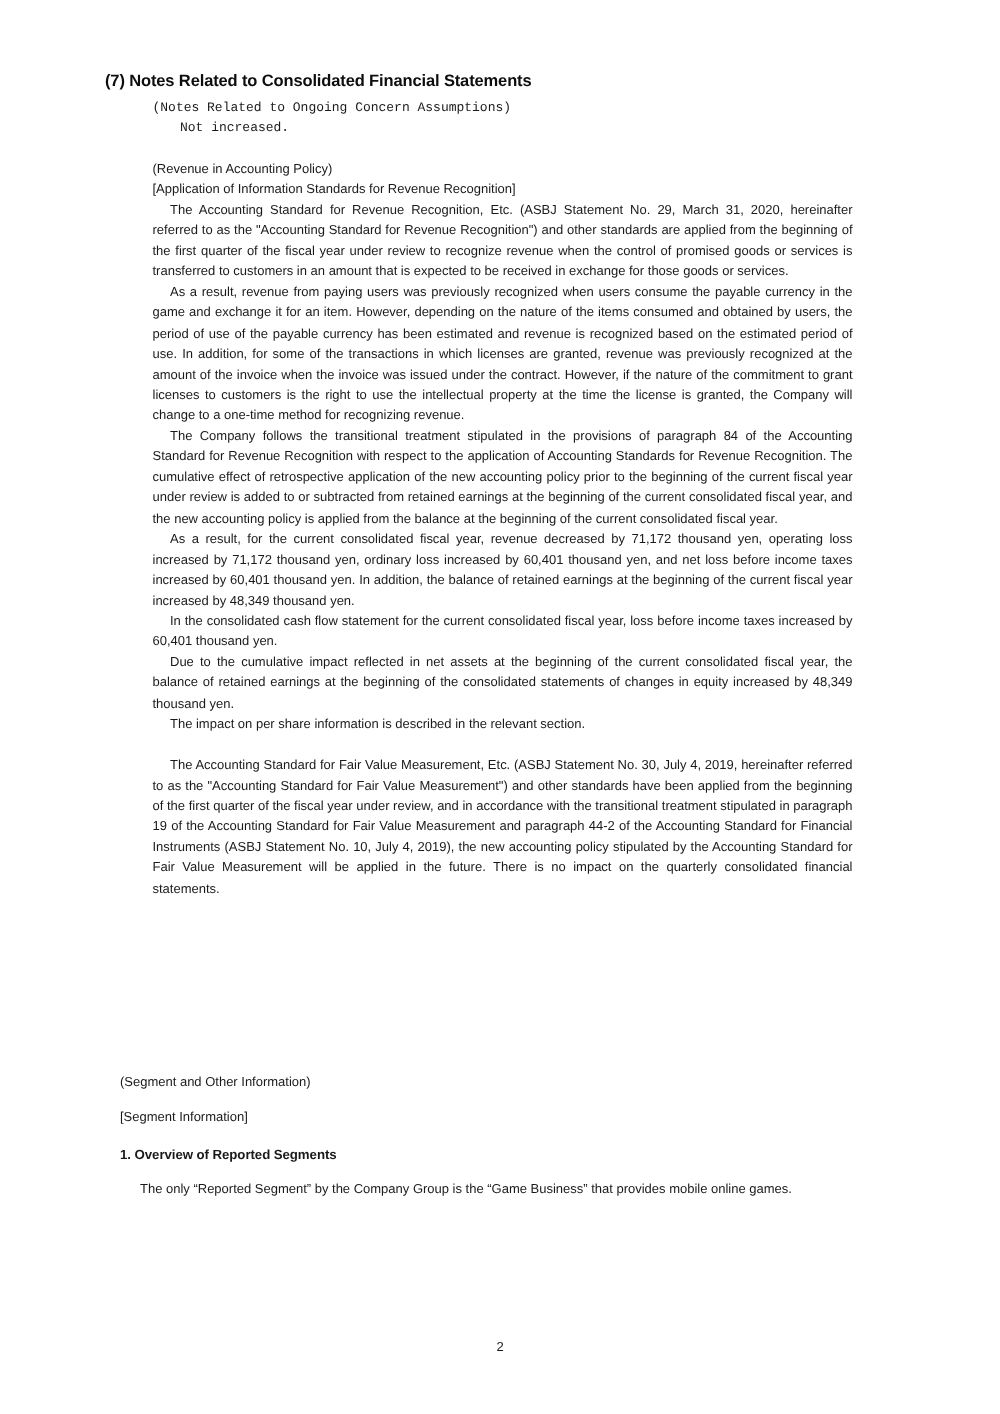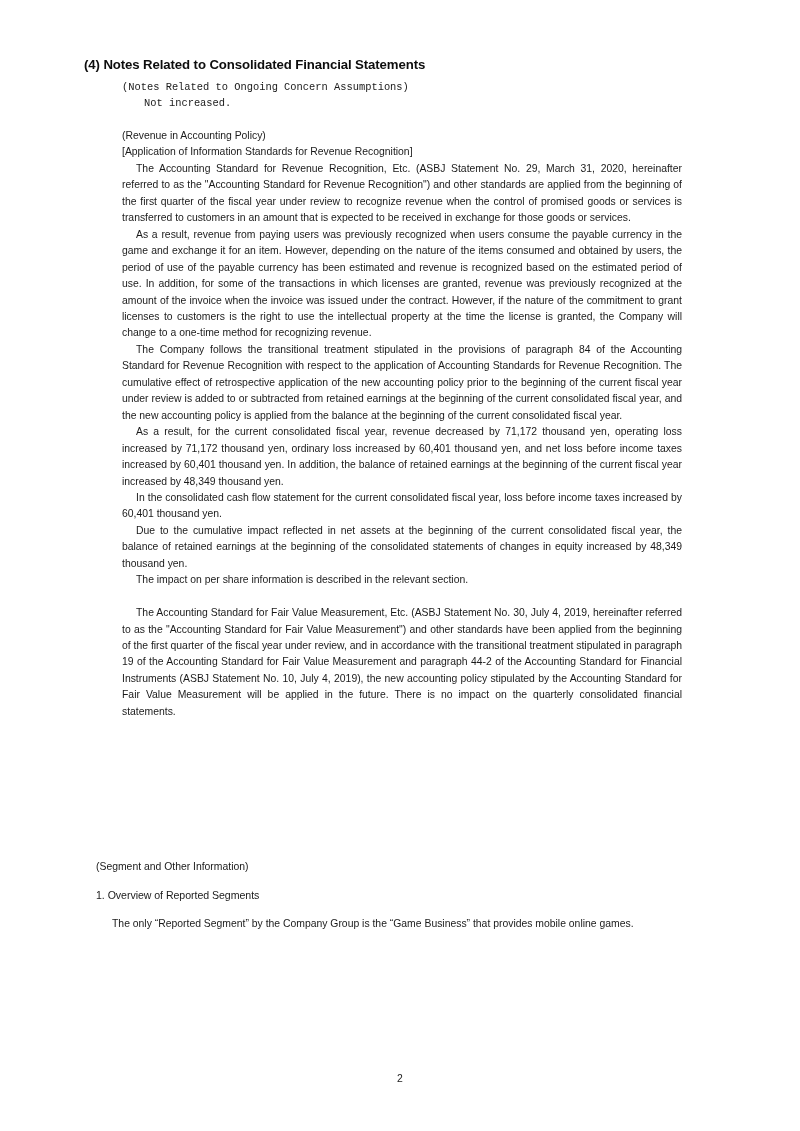--- a/index.html
+++ b/index.html
@@ -75,21 +75,21 @@
     font-size: 10.4px;
     line-height: 16.45px;
     text-align: justify;
     text-justify: inter-word;
     color: #1a1a1a;
   }
   .segment-block p {
     margin: 12px;
   }
   .seg-head {
-    font-weight: normal;
+    font-weight: bold;
     font-size: 10.6px;
     text-align: left;
     letter-spacing: -0.05px;
   }
   .seg-body {
     margin-left: 14px !important;
     width: 584px;
   }
   .flat {
     text-align: left;
@@ -104,21 +104,21 @@
     text-align: center;
     font-size: 10.4px;
     color: #1a1a1a;
   }
 </style>
 </head>
 <body>
 
 <div id="page">
 
-  <div class="doc-title">(4) Notes Related to Consolidated Financial Statements</div>
+  <div class="doc-title">(7) Notes Related to Consolidated Financial Statements</div>
 
   <div class="note-block" style="top:79px;font-family:Liberation Mono, monospace;">
     <p class="noindent flat">(Notes Related to Ongoing Concern Assumptions)</p>
     <p class="indent-lg flat">Not increased.</p>
   </div>
 
   <div class="note-block" style="top:128px;">
     <p class="noindent flat">(Revenue in Accounting Policy)</p>
     <p class="noindent flat">[Application of Information Standards for Revenue Recognition]</p>
     <p class="indent">The Accounting Standard for Revenue Recognition, Etc. (ASBJ Statement No. 29, March 31, 2020, hereinafter referred to as the "Accounting Standard for Revenue Recognition") and other standards are applied from the beginning of the first quarter of the fiscal year under review to recognize revenue when the control of promised goods or services is transferred to customers in an amount that is expected to be received in exchange for those goods or services.</p>
@@ -127,19 +127,20 @@
     <p class="indent">As a result, for the current consolidated fiscal year, revenue decreased by 71,172 thousand yen, operating loss increased by 71,172 thousand yen, ordinary loss increased by 60,401 thousand yen, and net loss before income taxes increased by 60,401 thousand yen. In addition, the balance of retained earnings at the beginning of the current fiscal year increased by 48,349 thousand yen.</p>
     <p class="indent">In the consolidated cash flow statement for the current consolidated fiscal year, loss before income taxes increased by 60,401 thousand yen.</p>
     <p class="indent">Due to the cumulative impact reflected in net assets at the beginning of the current consolidated fiscal year, the balance of retained earnings at the beginning of the consolidated statements of changes in equity increased by 48,349 thousand yen.</p>
     <p class="indent flat">The impact on per share information is described in the relevant section.</p>
     <div class="spacer"></div>
     <p class="indent">The Accounting Standard for Fair Value Measurement, Etc. (ASBJ Statement No. 30, July 4, 2019, hereinafter referred to as the "Accounting Standard for Fair Value Measurement") and other standards have been applied from the beginning of the first quarter of the fiscal year under review, and in accordance with the transitional treatment stipulated in paragraph 19 of the Accounting Standard for Fair Value Measurement and paragraph 44-2 of the Accounting Standard for Financial Instruments (ASBJ Statement No. 10, July 4, 2019), the new accounting policy stipulated by the Accounting Standard for Fair Value Measurement will be applied in the future. There is no impact on the quarterly consolidated financial statements.</p>
   </div>
 
   <div class="segment-block" style="top:847px;">
     <p class="noindent flat">(Segment and Other Information)</p>
+    <p class="noindent flat">[Segment Information]</p>
     <p class="noindent seg-head">1. Overview of Reported Segments</p>
     <p class="indent seg-body">The only “Reported Segment” by the Company Group is the “Game Business” that provides mobile online games.</p>
   </div>
 
   <div class="page-number">2</div>
 
 </div>
 
 </body></html>

